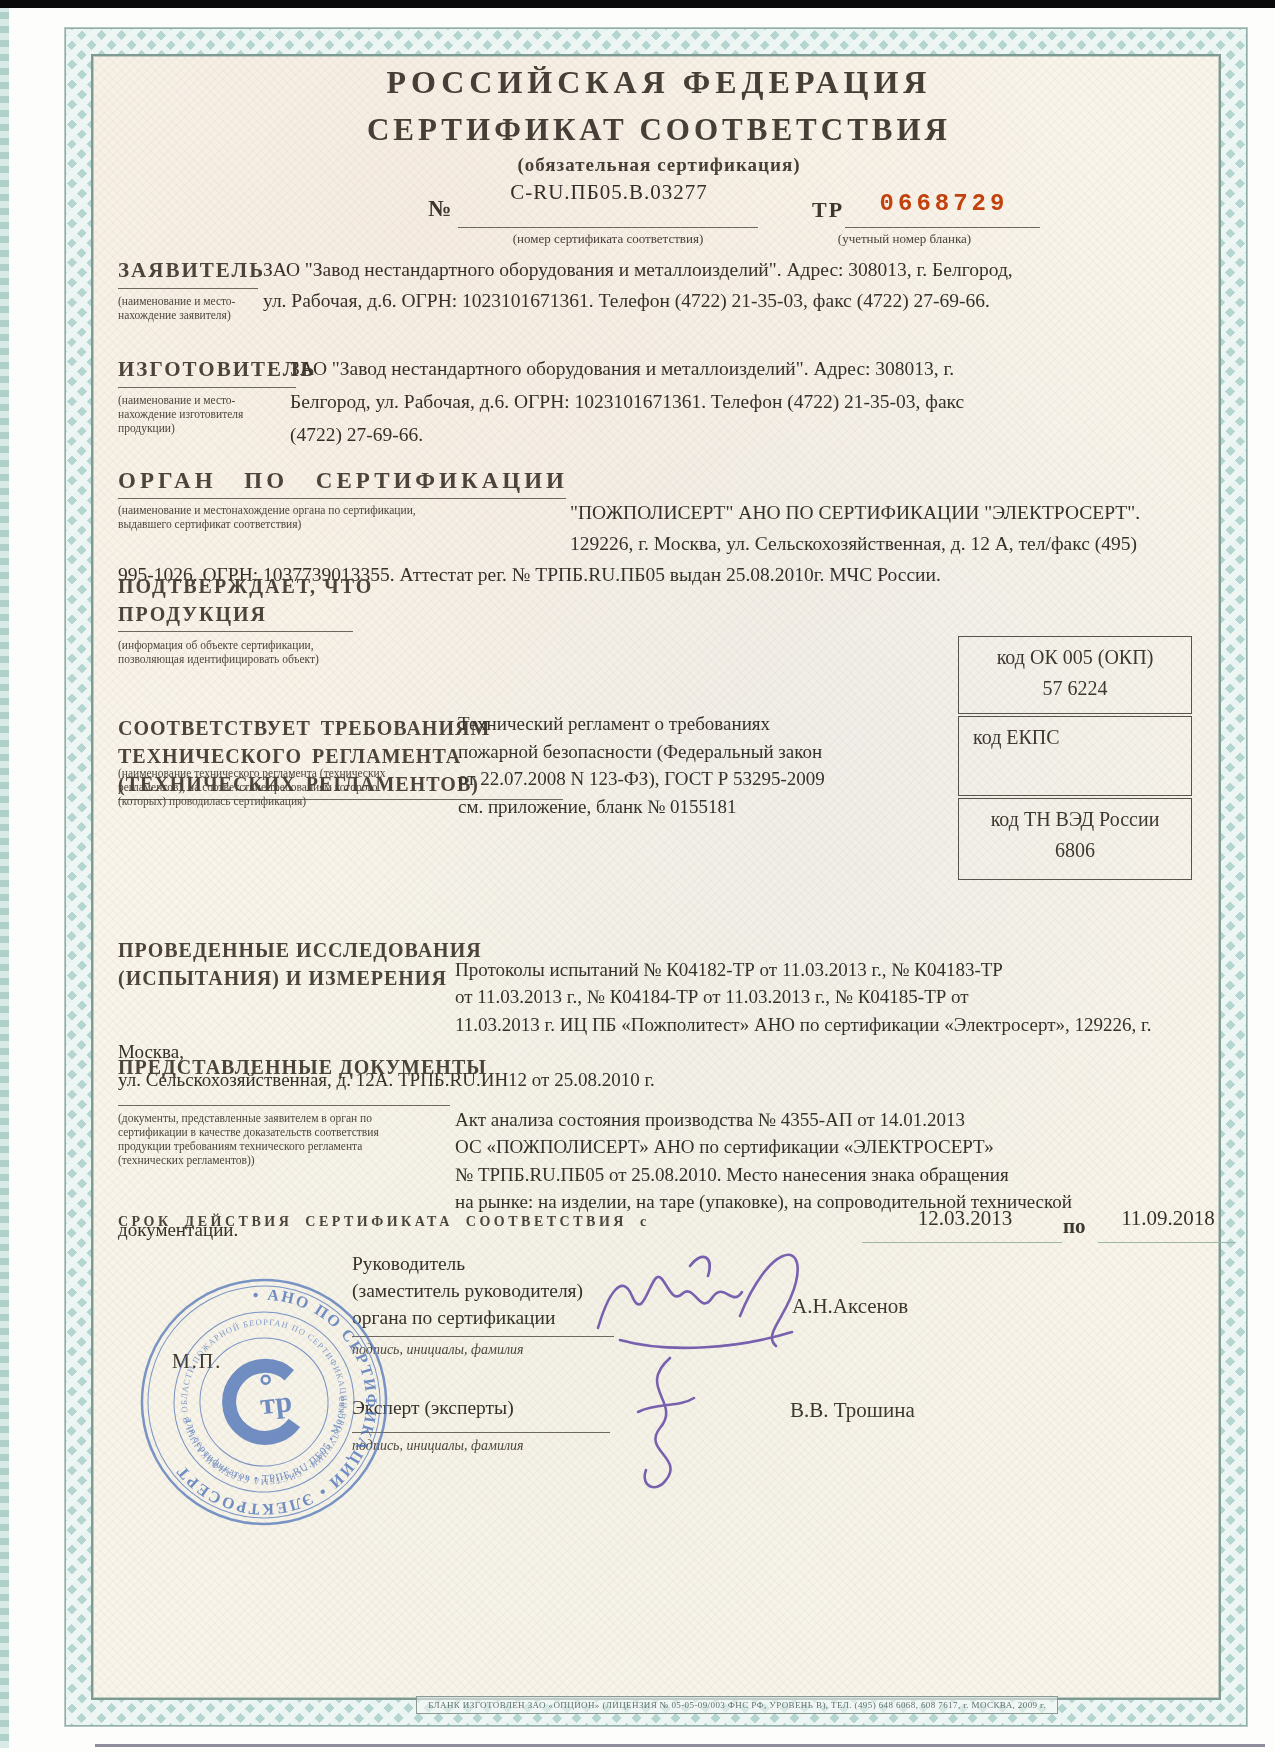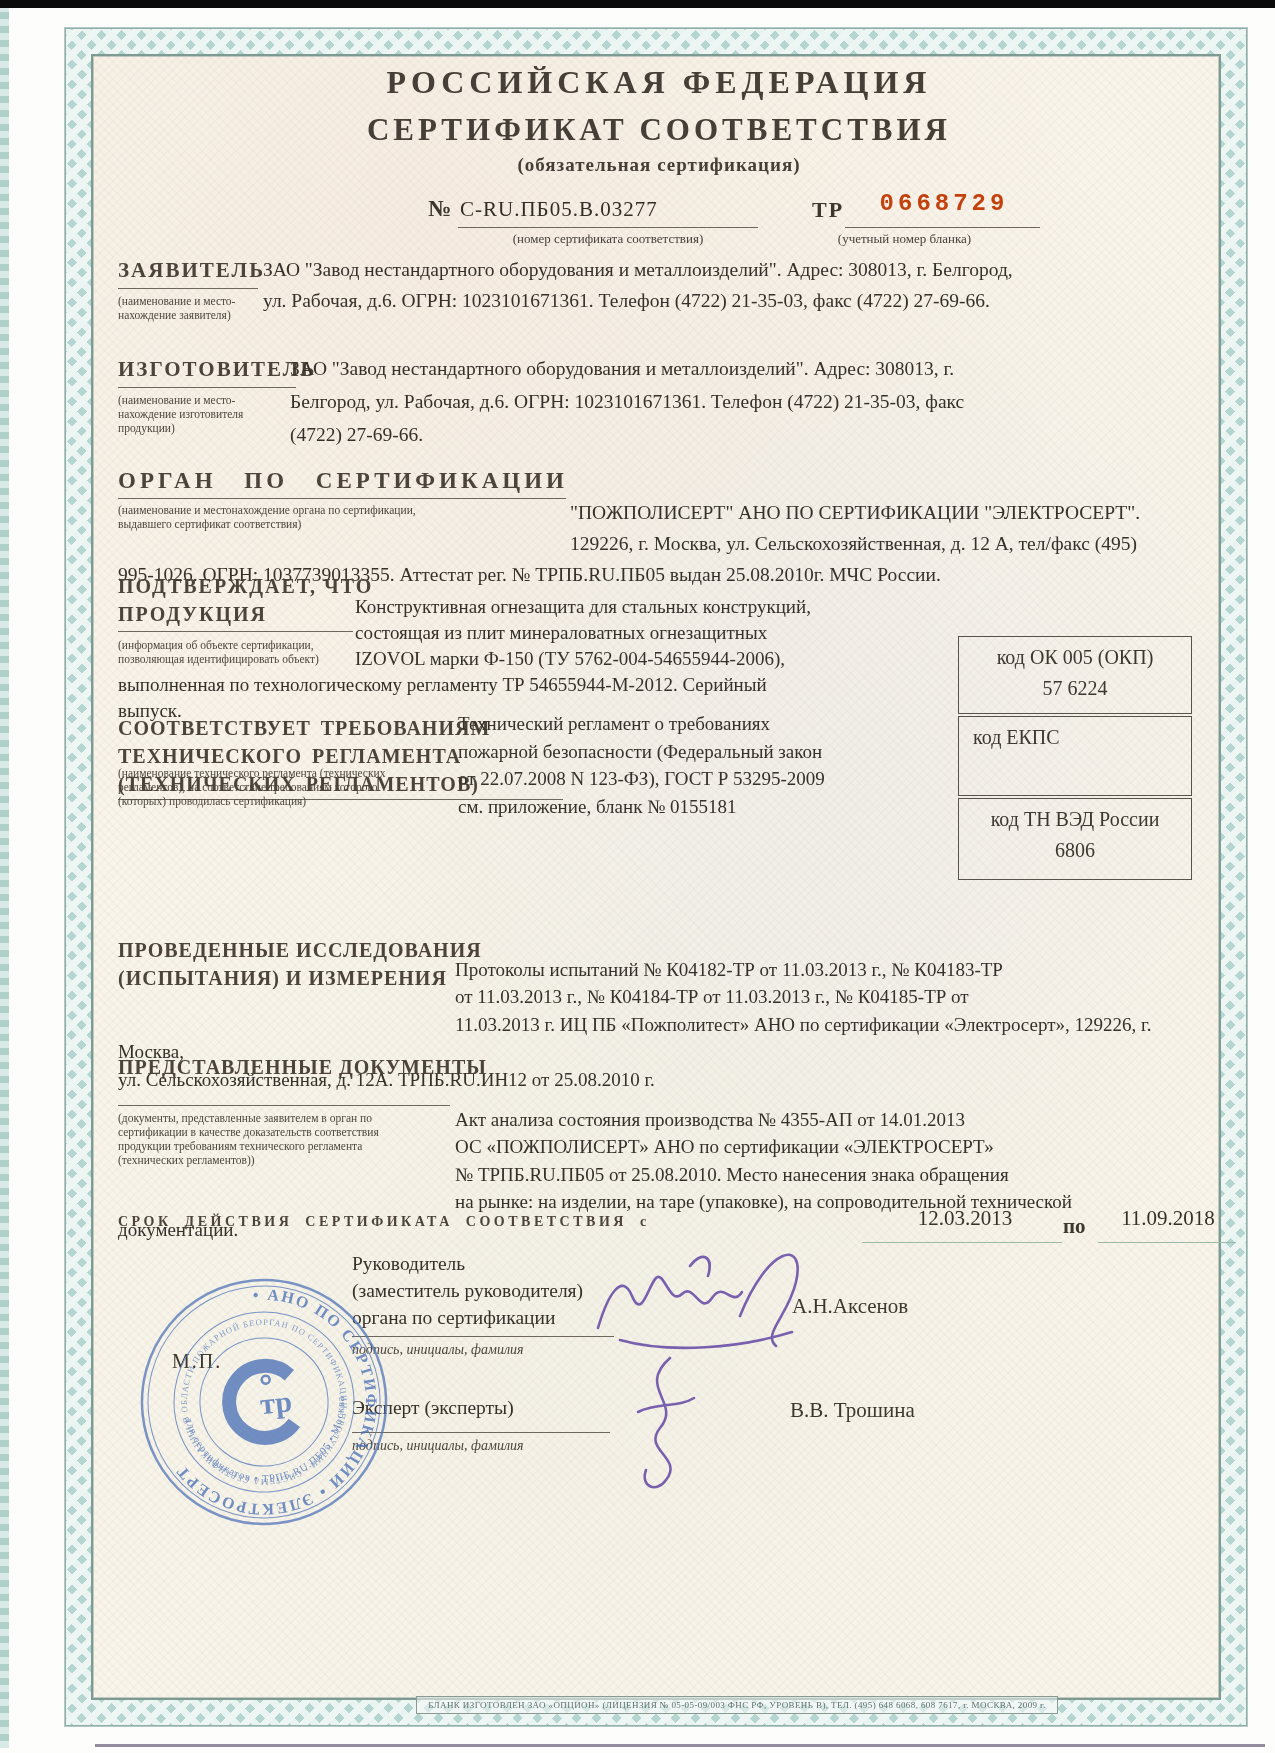--- a/index.html
+++ b/index.html
@@ -60,21 +60,21 @@
 
 <div class="abs frame">
   <div class="inner"></div>
 </div>
 
 <div class="abs title t1">РОССИЙСКАЯ ФЕДЕРАЦИЯ</div>
 <div class="abs title t2">СЕРТИФИКАТ СООТВЕТСТВИЯ</div>
 <div class="abs title t3">(обязательная сертификация)</div>
 
 <div class="abs" style="left:428px;top:196px;font-size:23px;font-weight:700;color:#3c372f;">№</div>
-<div class="abs" style="left:460px;top:197px;width:298px;font-size:21px;letter-spacing:1px;color:#322d27;">C-RU.ПБ05.В.03277</div>
+<div class="abs" style="left:460px;top:180px;width:298px;text-align:center;font-size:21px;letter-spacing:1px;color:#322d27;">C-RU.ПБ05.В.03277</div>
 <div class="abs rule" style="left:458px;top:227px;width:300px;"></div>
 <div class="abs num-cap" style="left:458px;top:231px;width:300px;">(номер сертификата соответствия)</div>
 
 <div class="abs" style="left:812px;top:197px;font-size:22px;font-weight:700;letter-spacing:2px;color:#3c372f;">ТР</div>
 <div class="abs serial" style="left:848px;top:190px;width:192px;text-align:center;">0668729</div>
 <div class="abs rule" style="left:845px;top:227px;width:195px;"></div>
 <div class="abs num-cap" style="left:807px;top:231px;width:195px;">(учетный номер бланка)</div>
 
 <div class="abs seclabel" style="left:118px;top:258px;font-size:21px;letter-spacing:2px;">ЗАЯВИТЕЛЬ</div>
 <div class="abs rule" style="left:118px;top:288px;width:140px;"></div>
@@ -101,25 +101,21 @@
 129226, г. Москва, ул. Сельскохозяйственная, д. 12 А, тел/факс (495)
 995-1026. ОГРН: 1037739013355. Аттестат рег. № ТРПБ.RU.ПБ05 выдан 25.08.2010г. МЧС России.</span>
 </div>
 
 <div class="abs seclabel" style="left:118px;top:572px;font-size:20px;letter-spacing:2px;line-height:28px;">ПОДТВЕРЖДАЕТ, ЧТО
 ПРОДУКЦИЯ</div>
 <div class="abs rule" style="left:118px;top:631px;width:235px;"></div>
 <div class="abs caption" style="left:118px;top:638px;width:245px;">(информация об объекте сертификации,
 позволяющая идентифицировать объект)</div>
 <div class="abs body-txt" style="left:118px;top:568px;width:795px;line-height:26px;font-size:19px;">
-  <span class="spacer" style="width:237px;height:78px;"></span><span>Конструктивная огнезащита для стальных конструкций,
-состоящая из плит минераловатных огнезащитных
-IZOVOL марки Ф-150 (ТУ 5762-004-54655944-2006),
-выполненная по технологическому регламенту ТР 54655944-М-2012. Серийный
-выпуск.</span>
+  <span class="spacer" style="width:237px;height:78px;"></span>
 </div>
 
 <div class="abs seclabel" style="left:118px;top:714px;font-size:20px;letter-spacing:1px;line-height:28px;word-spacing:4px;">СООТВЕТСТВУЕТ ТРЕБОВАНИЯМ
 ТЕХНИЧЕСКОГО  РЕГЛАМЕНТА
 (ТЕХНИЧЕСКИХ  РЕГЛАМЕНТОВ)</div>
 <div class="abs rule" style="left:118px;top:799px;width:445px;"></div>
 <div class="abs caption" style="left:118px;top:766px;width:430px;">(наименование технического регламента (технических
 регламентов), на соответствие требованиям которого
 (которых) проводилась сертификация)</div>
 <div class="abs body-txt" style="left:458px;top:710px;width:430px;line-height:27.5px;font-size:19px;">Технический регламент о требованиях

